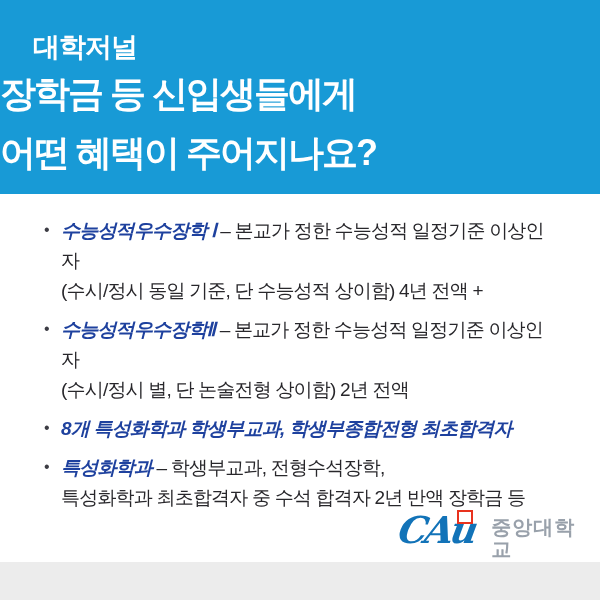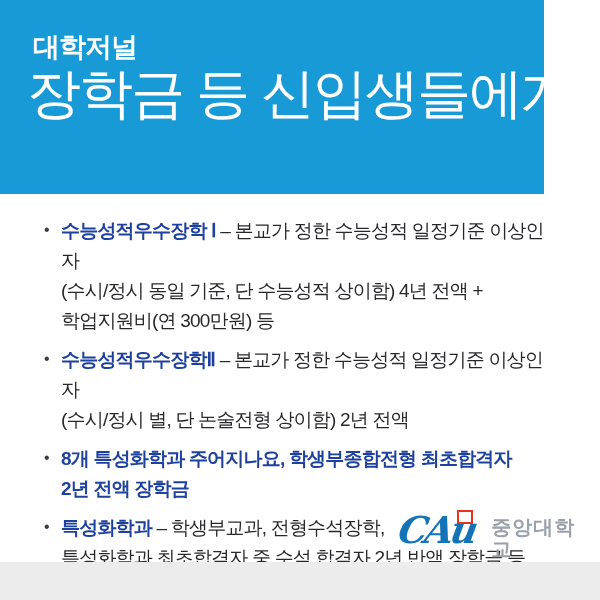--- a/index.html
+++ b/index.html
@@ -8,47 +8,47 @@
     --footer-strip:#ececec; --logo-blue:#1273b8; --logo-gray:#99a1ab;
     --logo-english:#9a8580; --logo-mark:#e8321e;
   }
   html,body{margin:0;padding:0;}
   body{
     width:600px;height:600px;position:relative;overflow:hidden;
     background:#ffffff;
     font-family:"Liberation Sans", sans-serif;
   }
   .header{
-    position:absolute;top:0;left:0;width:544px;height:194px;
+    position:absolute;top:0;left:0;width:600px;height:194px;
     background:var(--header-bg);
   }
   .brand{
     position:absolute;left:33px;top:29px;
     font-size:27px;font-weight:bold;color:var(--header-text);
     letter-spacing:-1px;
   }
   .title{
-    position:absolute;top:64px;left:0;width:600px;text-align:center;
-    color:var(--header-text);font-size:54px;font-weight:normal;
+    position:absolute;top:64px;left:0;width:600px;text-align:left;
+    color:var(--header-text);font-size:36px;font-weight:bold;
     line-height:59px;letter-spacing:-2px;
   }
   .bullets{
     position:absolute;top:216px;left:44px;width:520px;
     margin:0;padding:0;list-style:none;
     display:flex;flex-direction:column;gap:9px;
   }
   .bullets li{
     position:relative;padding-left:17px;
     font-size:19px;line-height:30px;
     color:var(--body-text);letter-spacing:-0.8px;
   }
   .bullets .dot{
     position:absolute;left:0;top:-1px;font-size:16px;color:var(--bullet-dot);
   }
-  .bullets .accent{color:var(--accent-blue);font-weight:bold;}
+  .bullets .accent{color:var(--accent-blue);font-weight:bold;font-style:italic;}
   .bullets .plain{color:var(--body-text);}
   .logo{
     position:absolute;left:399px;top:507px;width:192px;height:50px;
     display:flex;align-items:flex-start;gap:8px;
   }
   .logo-script-wrap{position:relative;width:82px;height:48px;}
   .logo-script{
     display:inline-block;
     font-family:"DejaVu Serif", serif;font-style:italic;font-weight:bold;
     font-size:37px;line-height:46px;color:var(--logo-blue);
@@ -72,27 +72,28 @@
     background:var(--footer-strip);
   }
 </style>
 </head>
 <body>
 
 <div class="header">
   <div class="brand">대학저널</div>
   <div class="title">
     <div>장학금 등 신입생들에게</div>
+    <div>어떤 혜택이 주어지나요?</div>
   </div>
 </div>
 
 <ul class="bullets">
-    <li><span class="dot">•</span><span class="accent">수능성적우수장학 Ⅰ</span><span class="plain"> – 본교가 정한 수능성적 일정기준 이상인 자</span><br><span class="plain">(수시/정시 동일 기준, 단 수능성적 상이함) 4년 전액 +</span><br><span class="plain">학업지원비(연 300만원) 등</span></li>
+    <li><span class="dot">•</span><span class="accent">수능성적우수장학 Ⅰ</span><span class="plain"> – 본교가 정한 수능성적 일정기준 이상인 자</span><br><span class="plain">(수시/정시 동일 기준, 단 수능성적 상이함) 4년 전액 +</span><br></li>
     <li><span class="dot">•</span><span class="accent">수능성적우수장학Ⅱ</span><span class="plain"> – 본교가 정한 수능성적 일정기준 이상인 자</span><br><span class="plain">(수시/정시 별, 단 논술전형 상이함) 2년 전액</span></li>
-    <li><span class="dot">•</span><span class="accent">8개 특성화학과 주어지나요, 학생부종합전형 최초합격자</span><br><span class="accent">2년 전액 장학금</span></li>
+    <li><span class="dot">•</span><span class="accent">8개 특성화학과 학생부교과, 학생부종합전형 최초합격자</span><br></li>
     <li><span class="dot">•</span><span class="accent">특성화학과</span><span class="plain"> – 학생부교과, 전형수석장학,</span><br><span class="plain">특성화학과 최초합격자 중 수석 합격자 2년 반액 장학금 등</span></li>
   </ul>
 
 <div class="logo">
   <div class="logo-script-wrap">
     <span class="logo-script">CAu</span>
     <span class="logo-mark"></span>
   </div>
   <div class="logo-textcol">
     <div class="logo-kr">중앙대학교</div>

